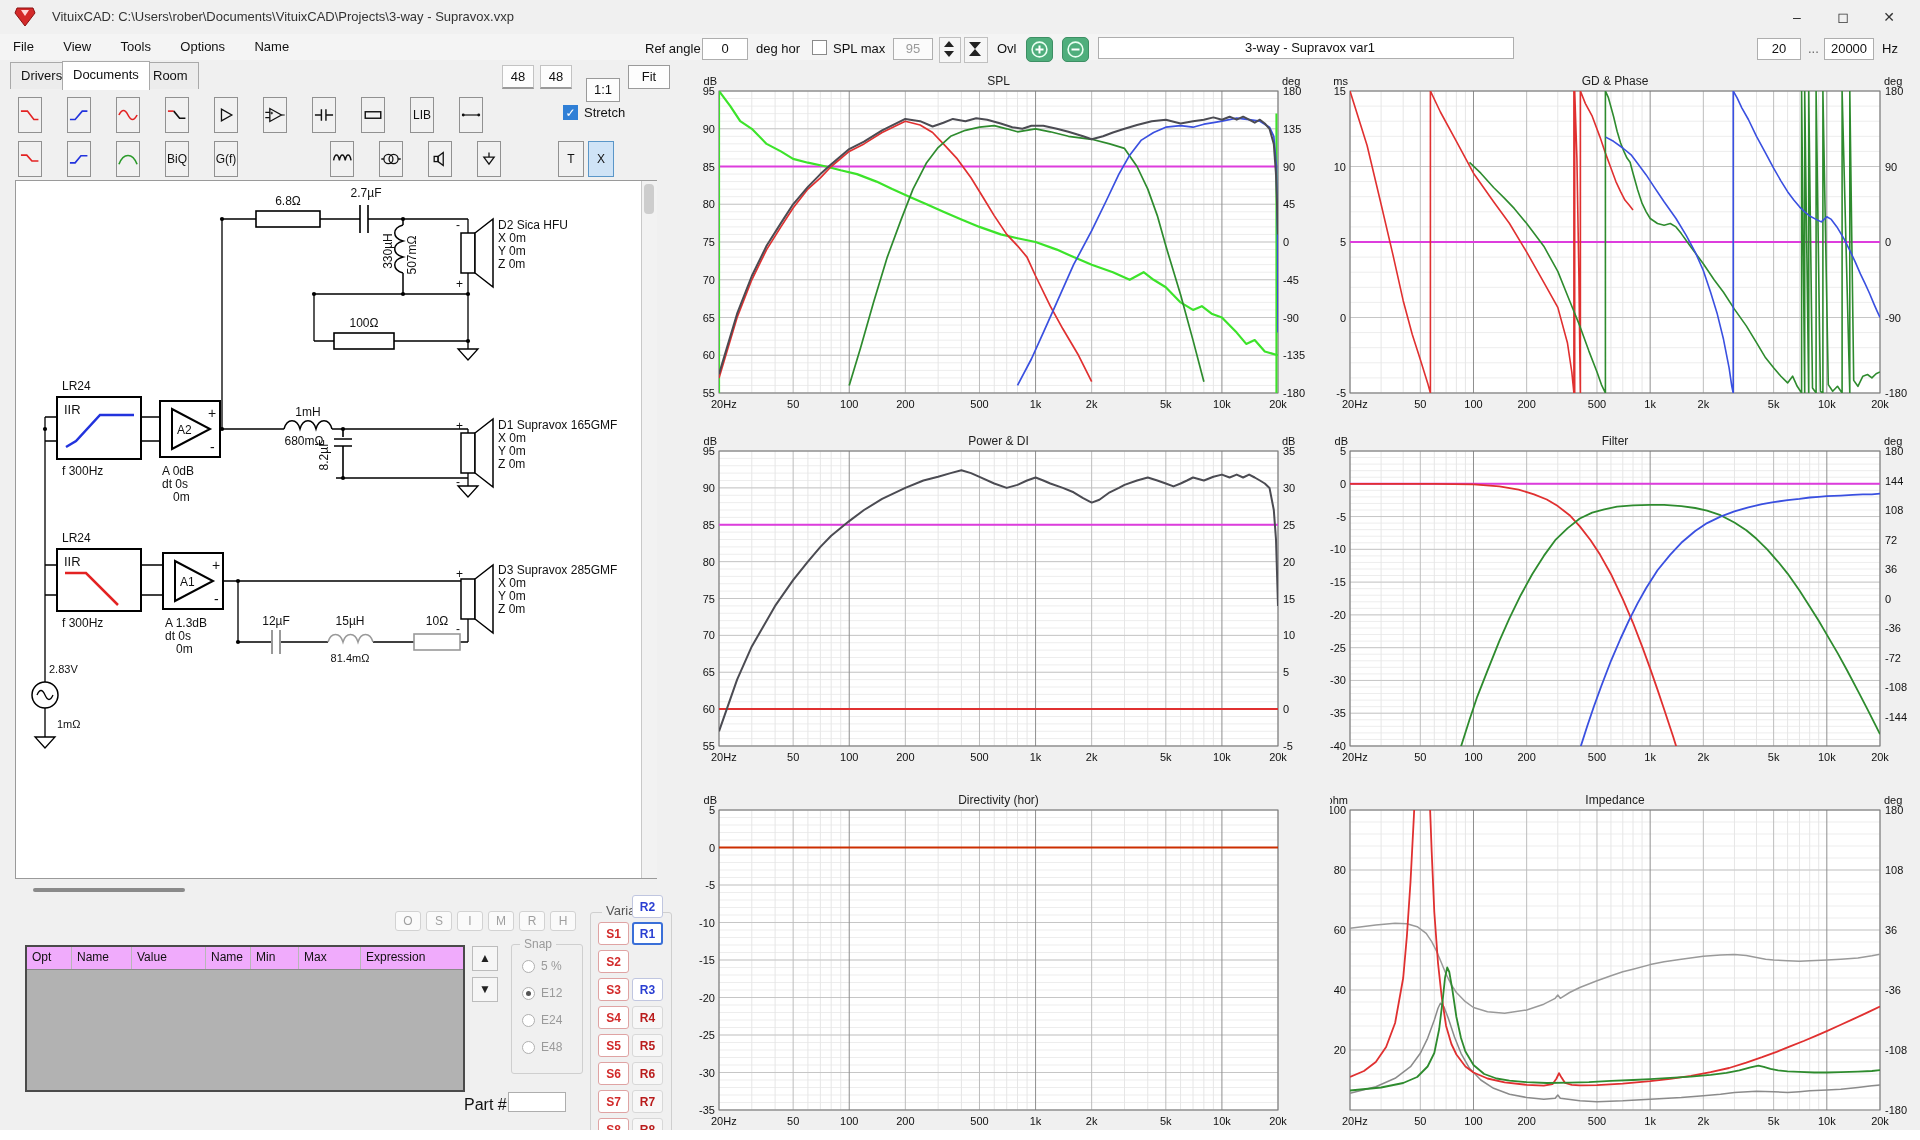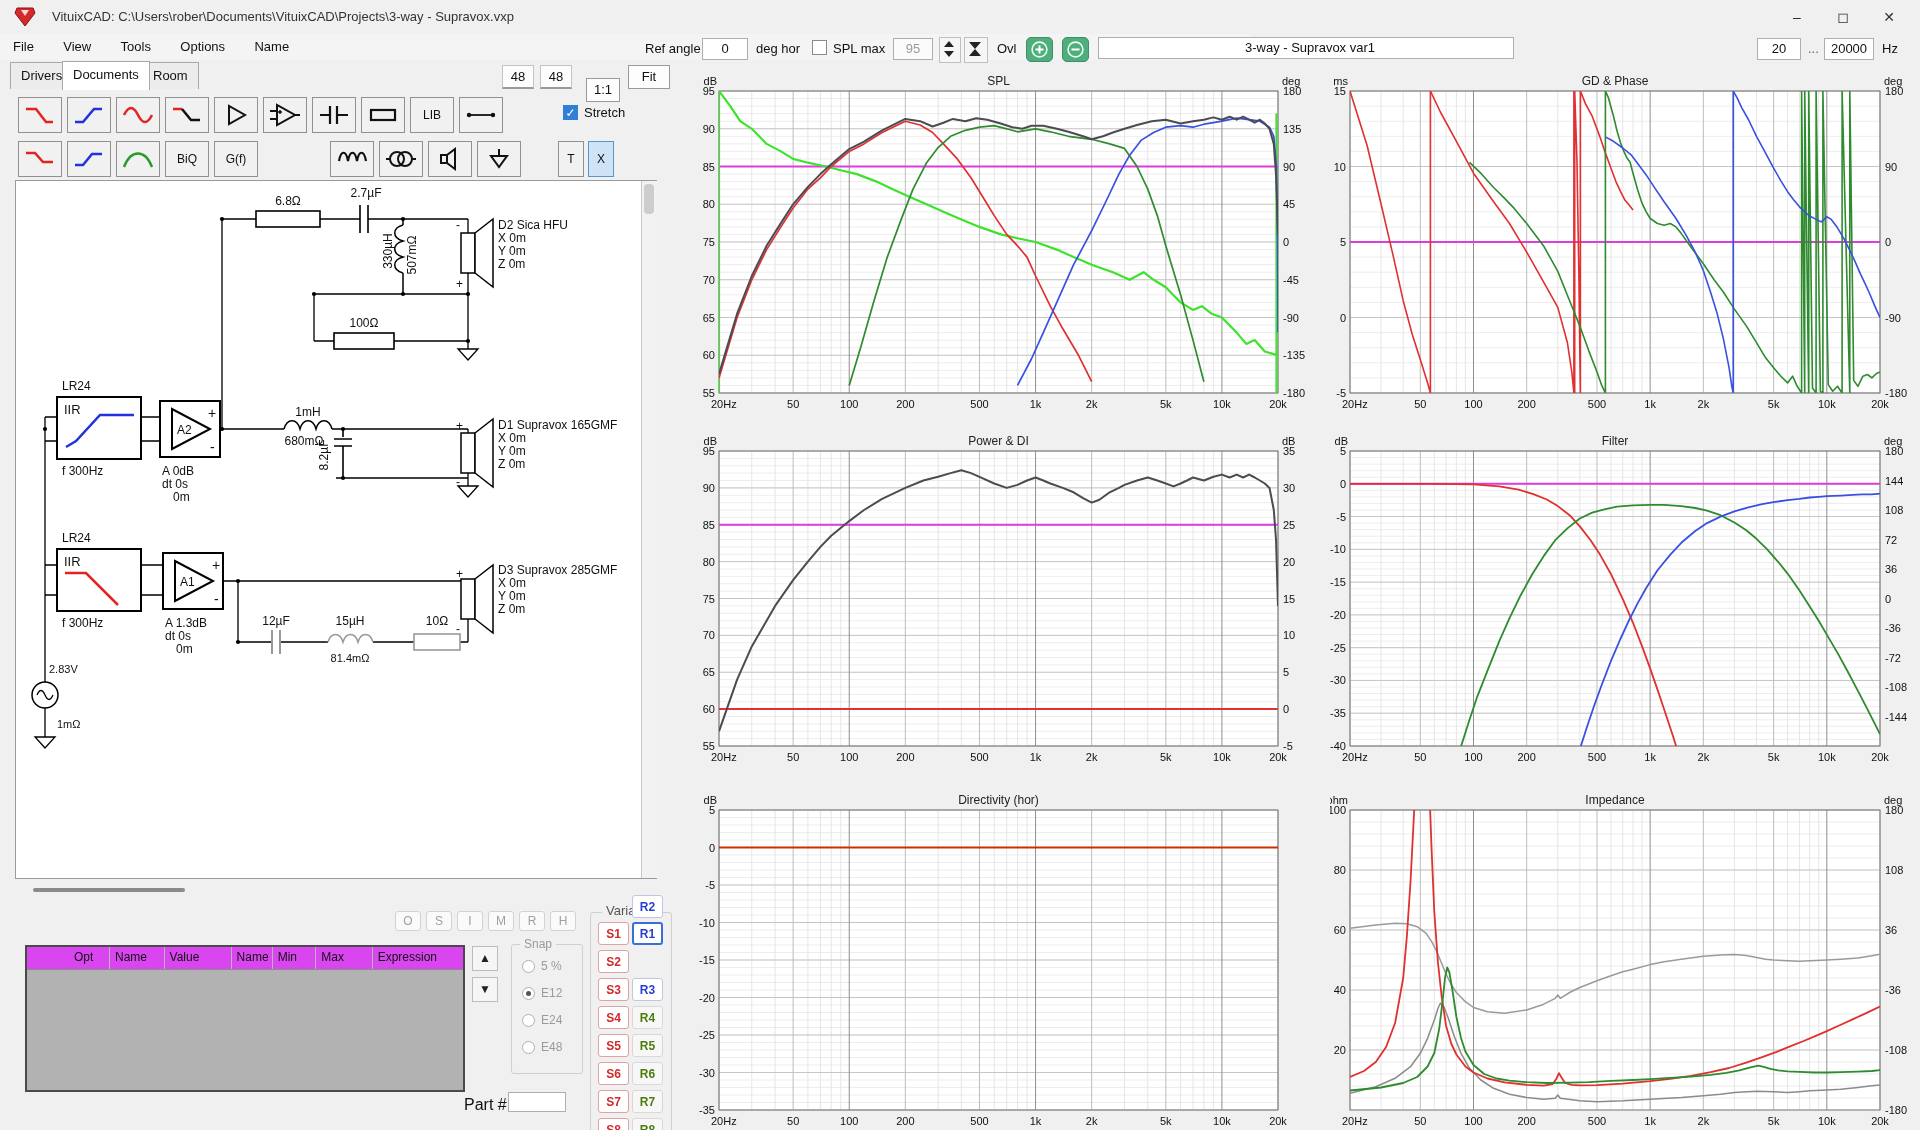--- a/index.html
+++ b/index.html
@@ -21,52 +21,52 @@
   .zbtn.boxed{border:1px solid #9a9a9a;}
   
   .lbl{position:absolute;font-size:13px;color:#111;}
   .field{position:absolute;background:#fff;border:1px solid #aeaeae;box-sizing:border-box;
          text-align:center;font-size:13px;padding-top:2px;height:22px;}
   .field.disabled{color:#9a9a9a;background:#fbfbfb;}
   .combo{text-align:left;padding-left:8px;}
   .greenbtn{position:absolute;width:25px;height:23px;border-radius:5px;background:#4fae7c;border:1px solid #3d8f64;
             display:flex;align-items:center;justify-content:center;}
   
-  .tbtn{position:absolute;width:44px;height:36px;background:#f1f1f1;border:1px solid #919191;box-sizing:border-box;
+  .tbtn{position:absolute;width:24px;height:36px;background:#f1f1f1;border:1px solid #919191;box-sizing:border-box;
         display:flex;align-items:center;justify-content:center;font-size:12px;}
   .tbtn.sel{background:#cfe3f6;border:1px solid #5a96c8;}
   .checkrow{position:absolute;display:flex;align-items:center;gap:6px;font-size:13px;}
   .checkbox{width:15px;height:15px;box-sizing:border-box;border:1px solid #8a8a8a;background:#fff;}
   .checkbox.checked{background:#2f7fd6;border-color:#2f7fd6;color:#fff;font-size:12px;line-height:14px;text-align:center;}
   
   .schem{left:15px;top:180px;width:642px;height:699px;background:#fff;border:1px solid #9a9a9a;box-sizing:border-box;}
   .vscroll{left:641px;top:181px;width:15px;height:697px;background:#f2f2f2;border-left:1px solid #c9c9c9;}
   .vthumb{left:2px;top:3px;width:10px;height:30px;background:#cdcdcd;border-radius:4px;}
   .hscroll{left:15px;top:884px;width:642px;height:12px;background:#f0f0f0;}
   .hthumb{left:18px;top:4px;width:152px;height:4px;background:#8a8a8a;border-radius:2px;}
   svg text{font-family:"Liberation Sans",sans-serif;}
   .schem svg text{font-size:12px;fill:#111;}
   
   .minibtn{position:absolute;width:26px;height:20px;background:#fafafa;border:1px solid #d2d2d2;border-radius:3px;
            color:#9f9f9f;font-size:12px;text-align:center;padding-top:2px;box-sizing:border-box;}
   .ptable{left:25px;top:945px;width:440px;height:147px;border:2px solid #4a4a4a;background:#b2b2b2;box-sizing:border-box;}
-  .ptable .hdr{display:flex;background:#d946ef;height:22px;border-bottom:1px solid #8a8a8a;padding-left:42px;}
+  .ptable .hdr{display:flex;background:#f0abfc;height:22px;border-bottom:1px solid #8a8a8a;}
   .ptable .hdr div{box-sizing:border-box;border-right:1px solid #b7b7b7;padding:3px 0 0 5px;font-size:12px;}
   .arrbtn{position:absolute;width:26px;height:25px;background:#f6f6f6;border:1px solid #bcbcbc;text-align:center;
           font-size:12px;padding-top:4px;box-sizing:border-box;color:#222;}
   .groupbox{position:absolute;border:1px solid #cfcfcf;border-radius:3px;}
   .grouptitle{position:absolute;top:-8px;left:8px;background:#f0f0f0;padding:0 4px;font-size:12px;color:#9a9a9a;}
   .radio{position:absolute;display:flex;align-items:center;gap:6px;color:#9a9a9a;font-size:12px;}
   .radio .circ{width:13px;height:13px;border-radius:50%;border:1px solid #b0b0b0;background:#fff;box-sizing:border-box;position:relative;}
   .radio .circ.on:after{content:"";position:absolute;left:3px;top:3px;width:5px;height:5px;border-radius:50%;background:#555;}
   .vbtn{position:absolute;width:31px;height:23px;border-radius:3px;background:#fff;text-align:center;font-size:12px;
         font-weight:bold;padding-top:4px;box-sizing:border-box;border:1px solid #cccccc;}
   .vbtn.s{color:#d22a2a;border-color:#dfa3a3;}
   .vbtn.rblue{color:#2a3fd2;border-color:#c0c6e0;}
-  .vbtn.rgrey{color:#4d7c0f;border-color:#d8d8d8;background:#f7f7f7;}
+  .vbtn.rgrey{color:#b91c1c;border-color:#d8d8d8;background:#f7f7f7;}
   .vbtn.selr{border:2px solid #3a6fd8;padding-top:3px;}
   .chart{position:absolute;}
   .footer{left:0;top:1130px;width:1920px;height:10px;background:#ffffff;}
 </style>
 </head>
 <body>
 
 <div class="app">
 
   <div class="abs titlebar">

